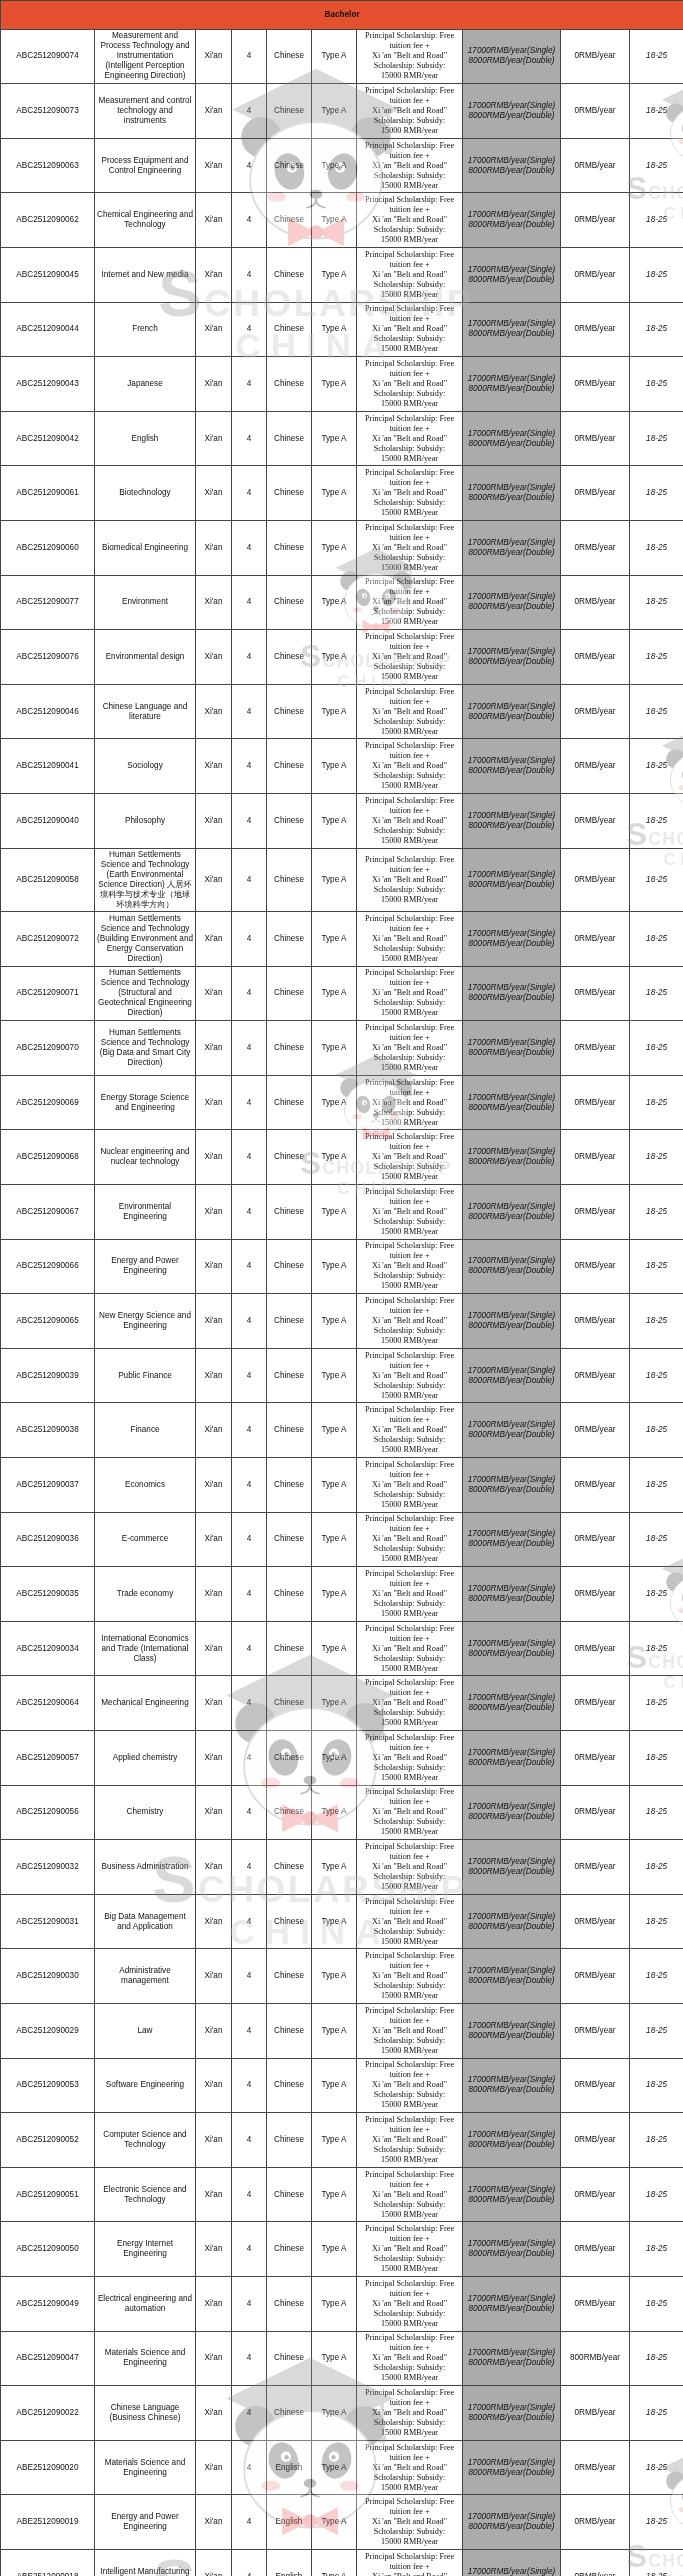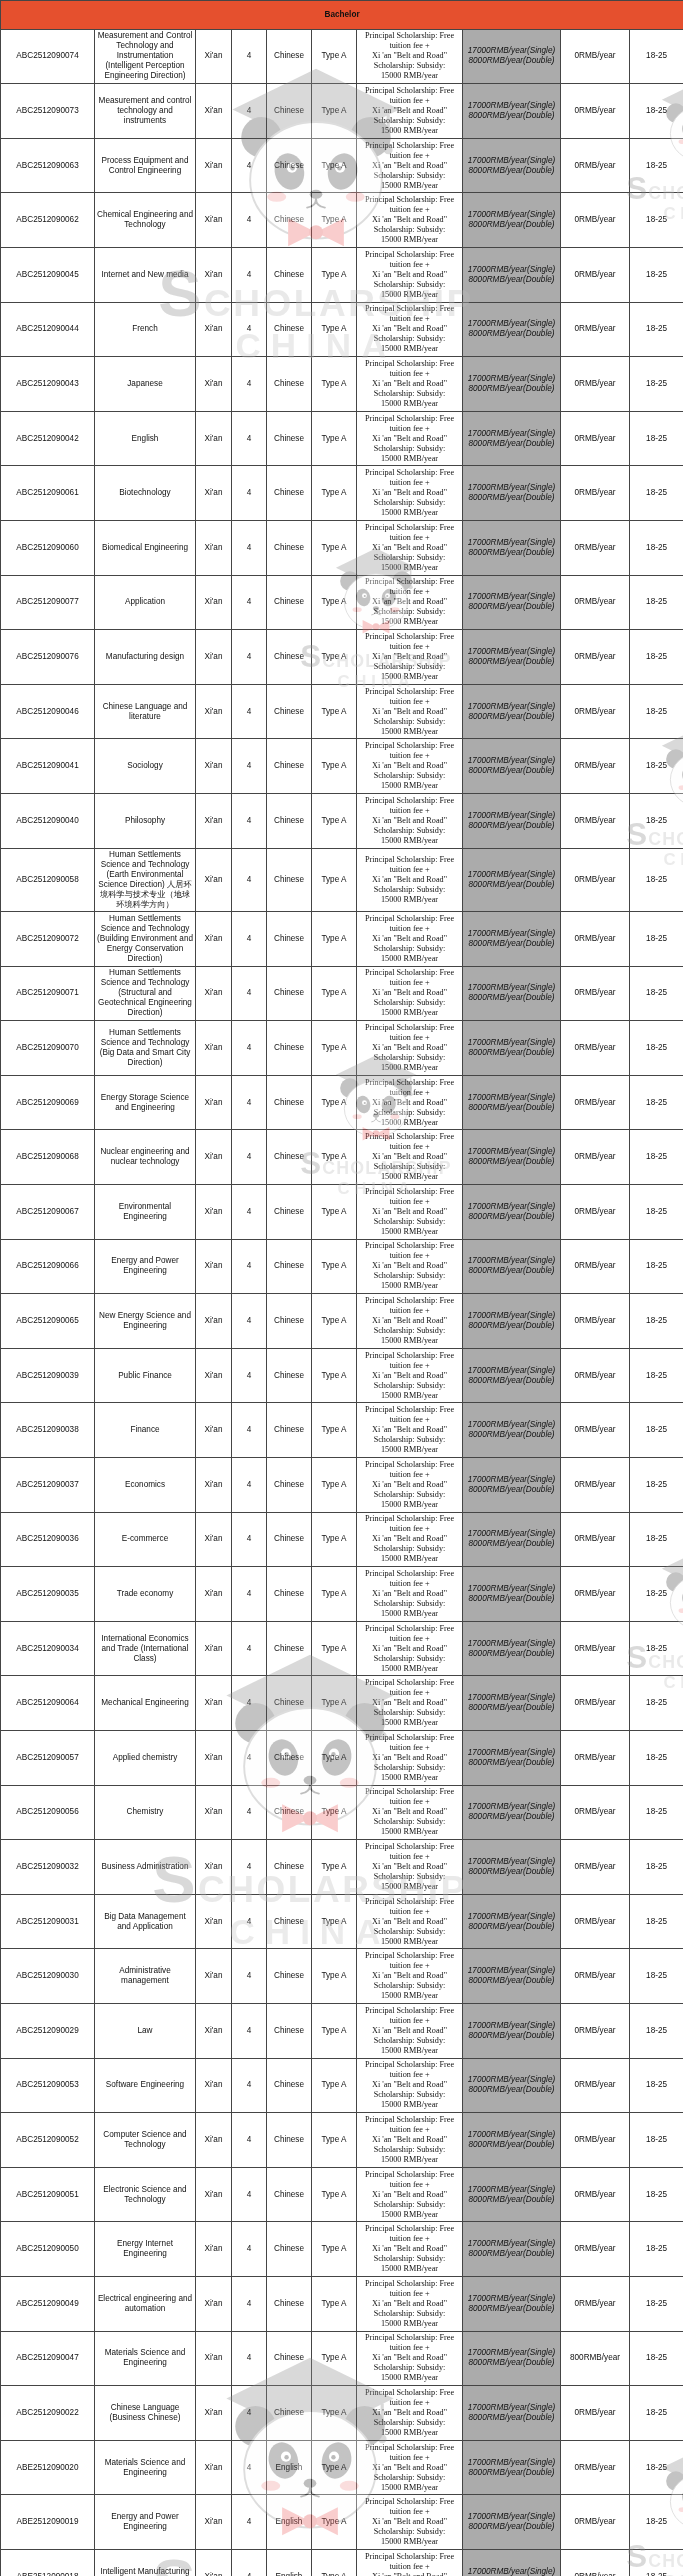--- a/index.html
+++ b/index.html
@@ -40,21 +40,21 @@
     font-size: 9.5px;
     font-weight: bold;
     color: #111;
   }
   td { height: 51px; background: transparent; }
   td.c-id        { font-size: 8.2px; }
   td.c-program   { font-size: 8.2px; }
   td.c-schol     { font-size: 8px; line-height: 9.8px; white-space: pre-line; padding: 0.6px 1.3px; font-family: Liberation Serif, serif; }
   td.c-accom     { background: var(--accom-bg); font-size: 8px; white-space: pre-line; padding: 0.6px 1.3px; font-style: italic; }
   td.c-fee       { font-size: 8.2px; margin-left: 29px; }
-  td.c-age       { font-size: 8.2px; }
+  td.c-age       { font-size: 8.2px; font-style: italic; }
 
   
   .wm-layer {
     position: absolute;
     left: 0; top: 0; right: 0; bottom: 0;
     pointer-events: none;
     z-index: 5;
   }
   .watermark {
     position: absolute;
@@ -111,21 +111,21 @@
       <col style="width:54px">
     </colgroup>
     <thead>
       <tr>
         <th class="section-header" colspan="10">Bachelor</th>
       </tr>
     </thead>
     <tbody>
         <tr>
     <td class="c-id">ABC2512090074</td>
-    <td class="c-program">Measurement and Control Technology and Instrumentation (Intelligent Perception Engineering Direction)</td>
+    <td class="c-program">Measurement and Process Technology and Instrumentation (Intelligent Perception Engineering Direction)</td>
     <td class="c-city">Xi'an</td>
     <td class="c-years">4</td>
     <td class="c-lang">Chinese</td>
     <td class="c-type">Type A</td>
     <td class="c-schol">Principal Scholarship: Free
 tuition fee +
 Xi 'an "Belt and Road"
 Scholarship: Subsidy:
 15000 RMB/year</td>
     <td class="c-accom">17000RMB/year(Single)
@@ -281,38 +281,38 @@
 Xi 'an "Belt and Road"
 Scholarship: Subsidy:
 15000 RMB/year</td>
     <td class="c-accom">17000RMB/year(Single)
 8000RMB/year(Double)</td>
     <td class="c-fee">0RMB/year</td>
     <td class="c-age">18-25</td>
   </tr>
         <tr>
     <td class="c-id">ABC2512090077</td>
-    <td class="c-program">Application</td>
+    <td class="c-program">Environment</td>
     <td class="c-city">Xi'an</td>
     <td class="c-years">4</td>
     <td class="c-lang">Chinese</td>
     <td class="c-type">Type A</td>
     <td class="c-schol">Principal Scholarship: Free
 tuition fee +
 Xi 'an "Belt and Road"
 Scholarship: Subsidy:
 15000 RMB/year</td>
     <td class="c-accom">17000RMB/year(Single)
 8000RMB/year(Double)</td>
     <td class="c-fee">0RMB/year</td>
     <td class="c-age">18-25</td>
   </tr>
         <tr>
     <td class="c-id">ABC2512090076</td>
-    <td class="c-program">Manufacturing design</td>
+    <td class="c-program">Environmental design</td>
     <td class="c-city">Xi'an</td>
     <td class="c-years">4</td>
     <td class="c-lang">Chinese</td>
     <td class="c-type">Type A</td>
     <td class="c-schol">Principal Scholarship: Free
 tuition fee +
 Xi 'an "Belt and Road"
 Scholarship: Subsidy:
 15000 RMB/year</td>
     <td class="c-accom">17000RMB/year(Single)

